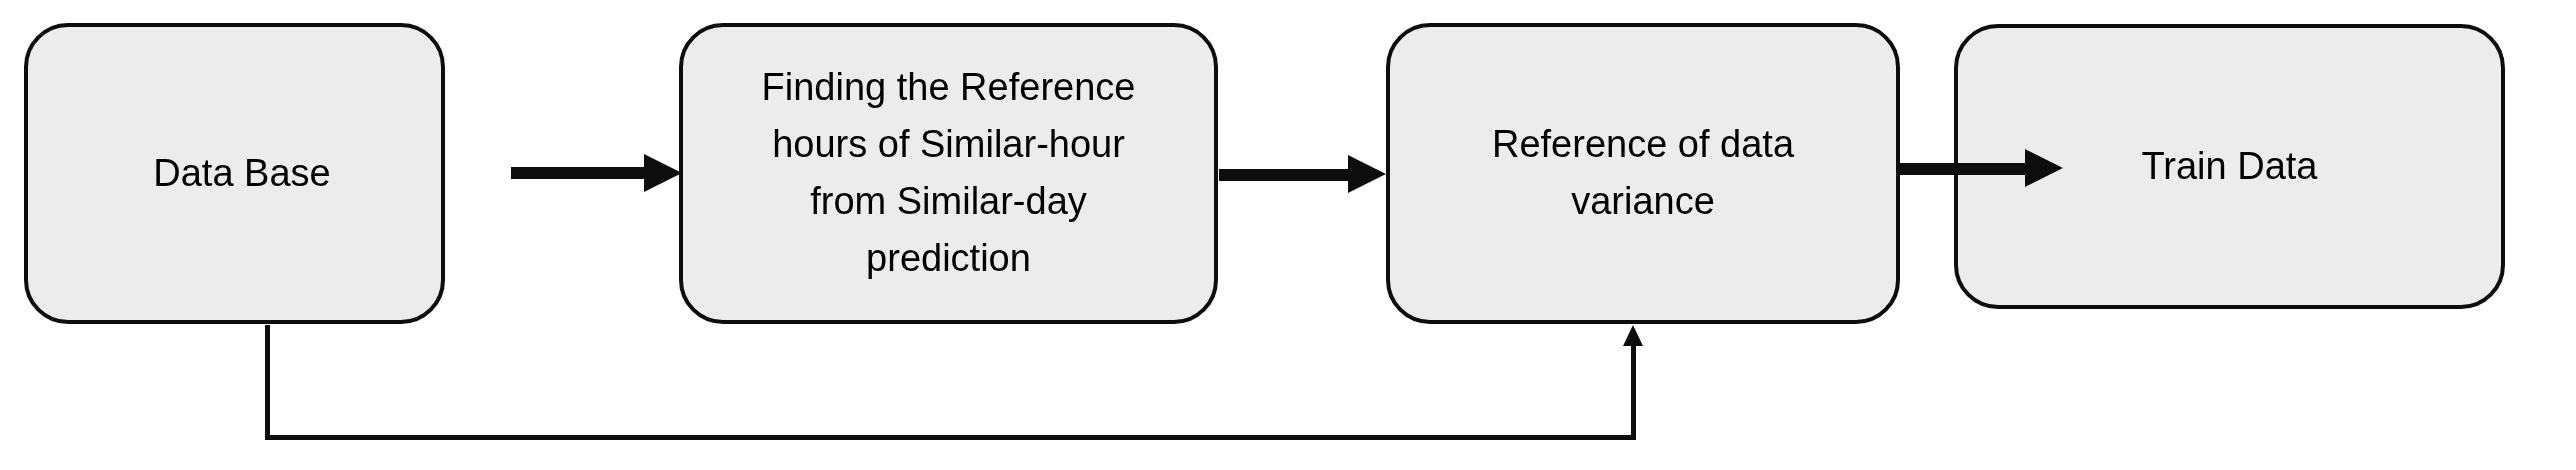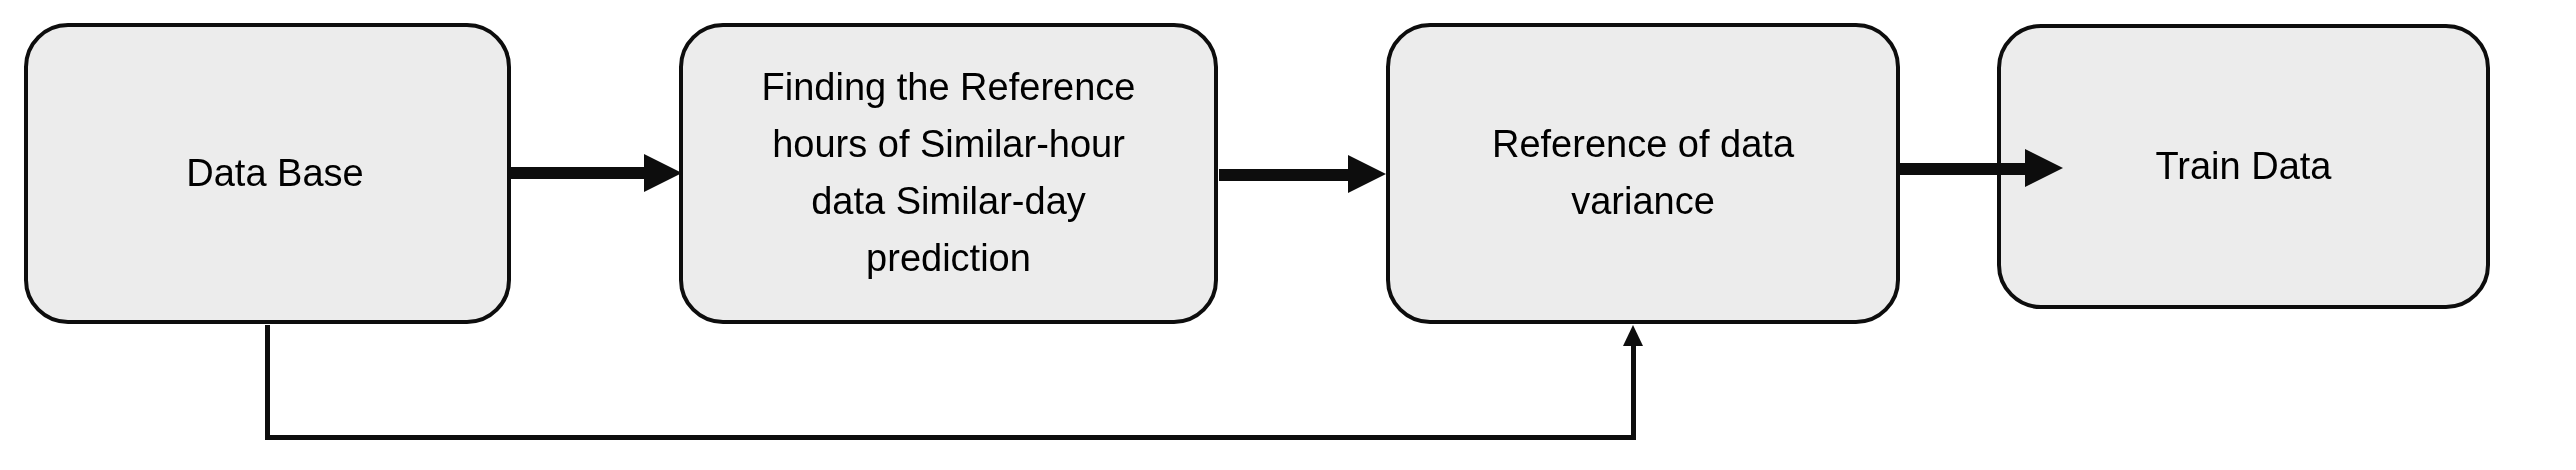--- a/index.html
+++ b/index.html
@@ -26,24 +26,24 @@
     justify-content: center;
   }
   .node-label {
     font-size: 38px;
     line-height: 57px;
     color: var(--text-color, #000000);
     text-align: center;
     white-space: pre-line;
     letter-spacing: 0px;
   }
-  .node-data-base      { left: 24px;   top: 22.6px; width: 487px; height: 301px; padding-left: 15px; }
+  .node-data-base      { left: 24px;   top: 22.6px; width: 421px; height: 301px; padding-left: 15px; }
   .node-finding        { left: 679px;  top: 22.6px; width: 539px; height: 301px; }
   .node-analysis       { left: 1386px; top: 22.6px; width: 514px; height: 301px; }
-  .node-train-data     { left: 1997px; top: 24px; width: 493px; height: 285px; }
+  .node-train-data     { left: 1954px; top: 24px; width: 551px; height: 285px; }
 
   .arrow-shaft {
     position: absolute;
     height: 12px;
     background: var(--arrow-color, #0d0d0d);
   }
   .arrow-head-right {
     position: absolute;
     width: 0;
     height: 0;
@@ -79,21 +79,21 @@
 
 <div class="canvas">
 
   <div class="node node-data-base">
     <span class="node-label">Data Base</span>
   </div>
 
   <div class="node node-finding">
     <span class="node-label">Finding the Reference
 hours of Similar-hour
-data Similar-day
+from Similar-day
 prediction</span>
   </div>
 
   <div class="node node-analysis">
     <span class="node-label">Reference of data
 variance</span>
   </div>
 
   <div class="node node-train-data">
     <span class="node-label">Train Data</span>

